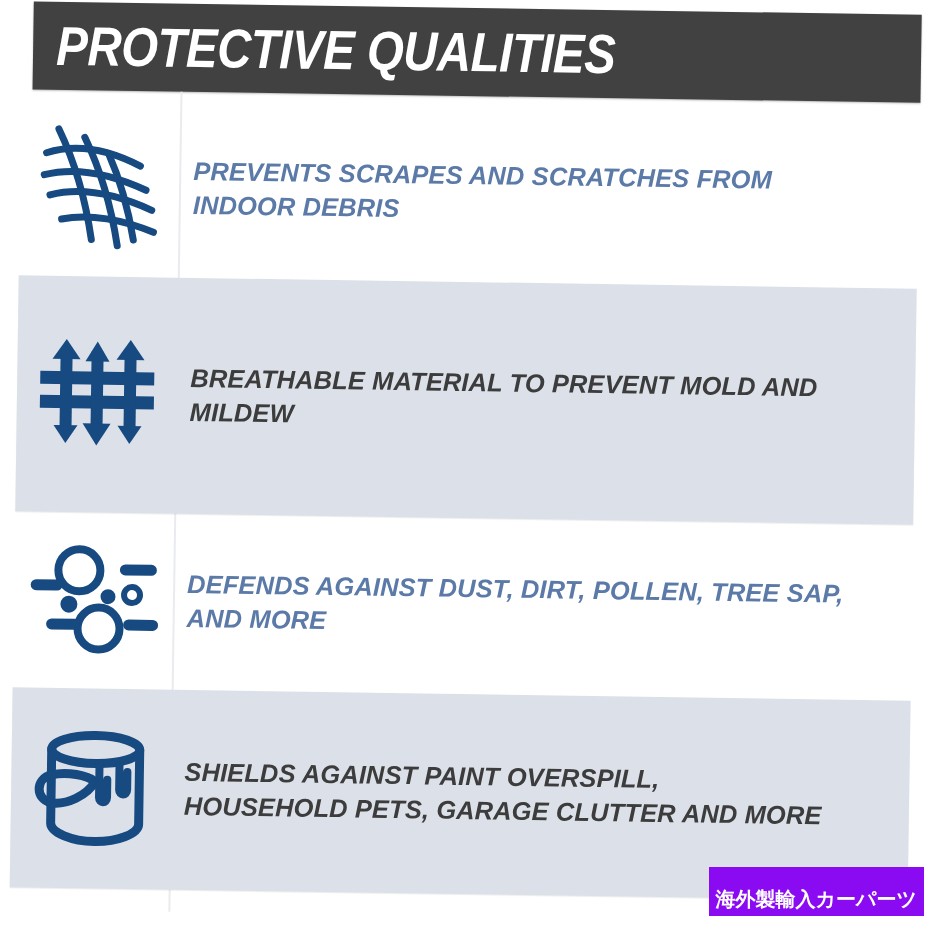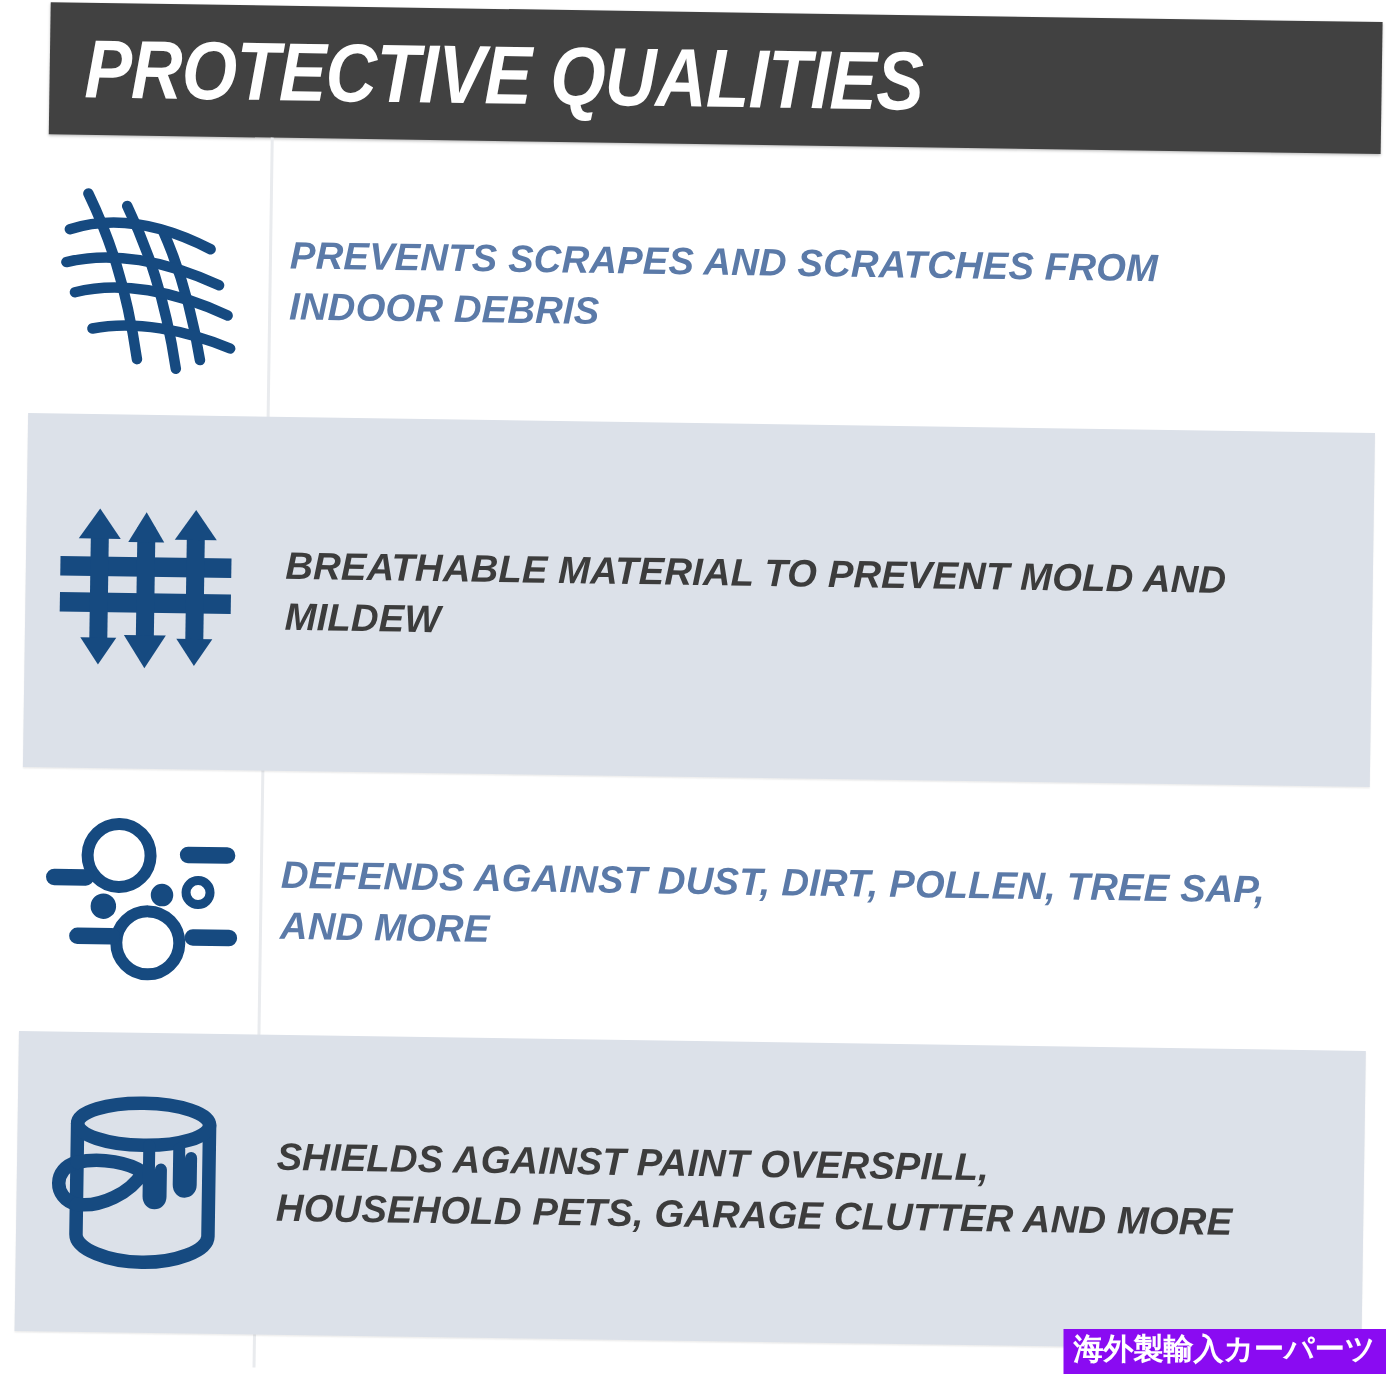--- a/index.html
+++ b/index.html
@@ -104,21 +104,21 @@
   
   #watermark {
     position: absolute;
     right: 6px;
     bottom: 14px;
     background: #8A0BF2;
     color: #ffffff;
     font-weight: 700;
     font-size: 20px;
     line-height: 1;
-    padding: 3px 7px 7px 7px;
+    padding: 22px 7px 7px 7px;
     letter-spacing: 0px;
     white-space: nowrap;
     font-family: "DejaVu Sans", sans-serif;
   }
 </style>
 </head>
 <body>
 
 <div id="infographic">
 

